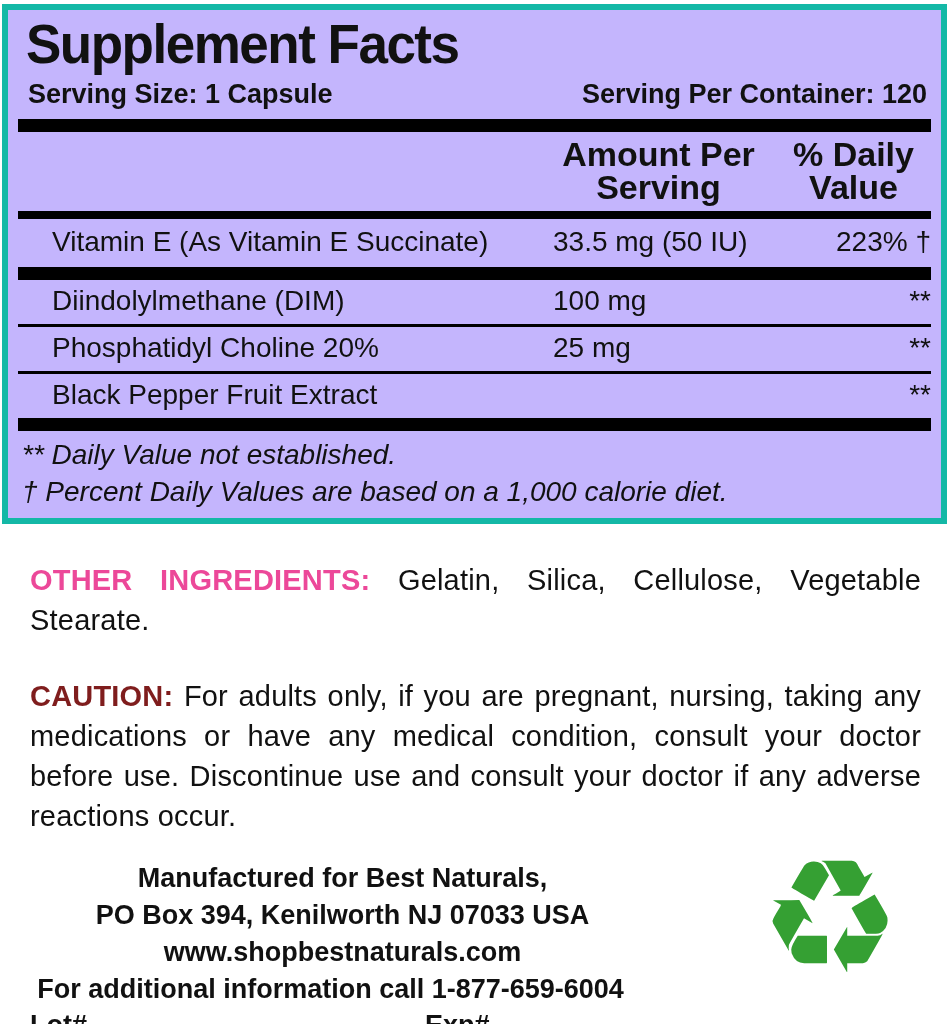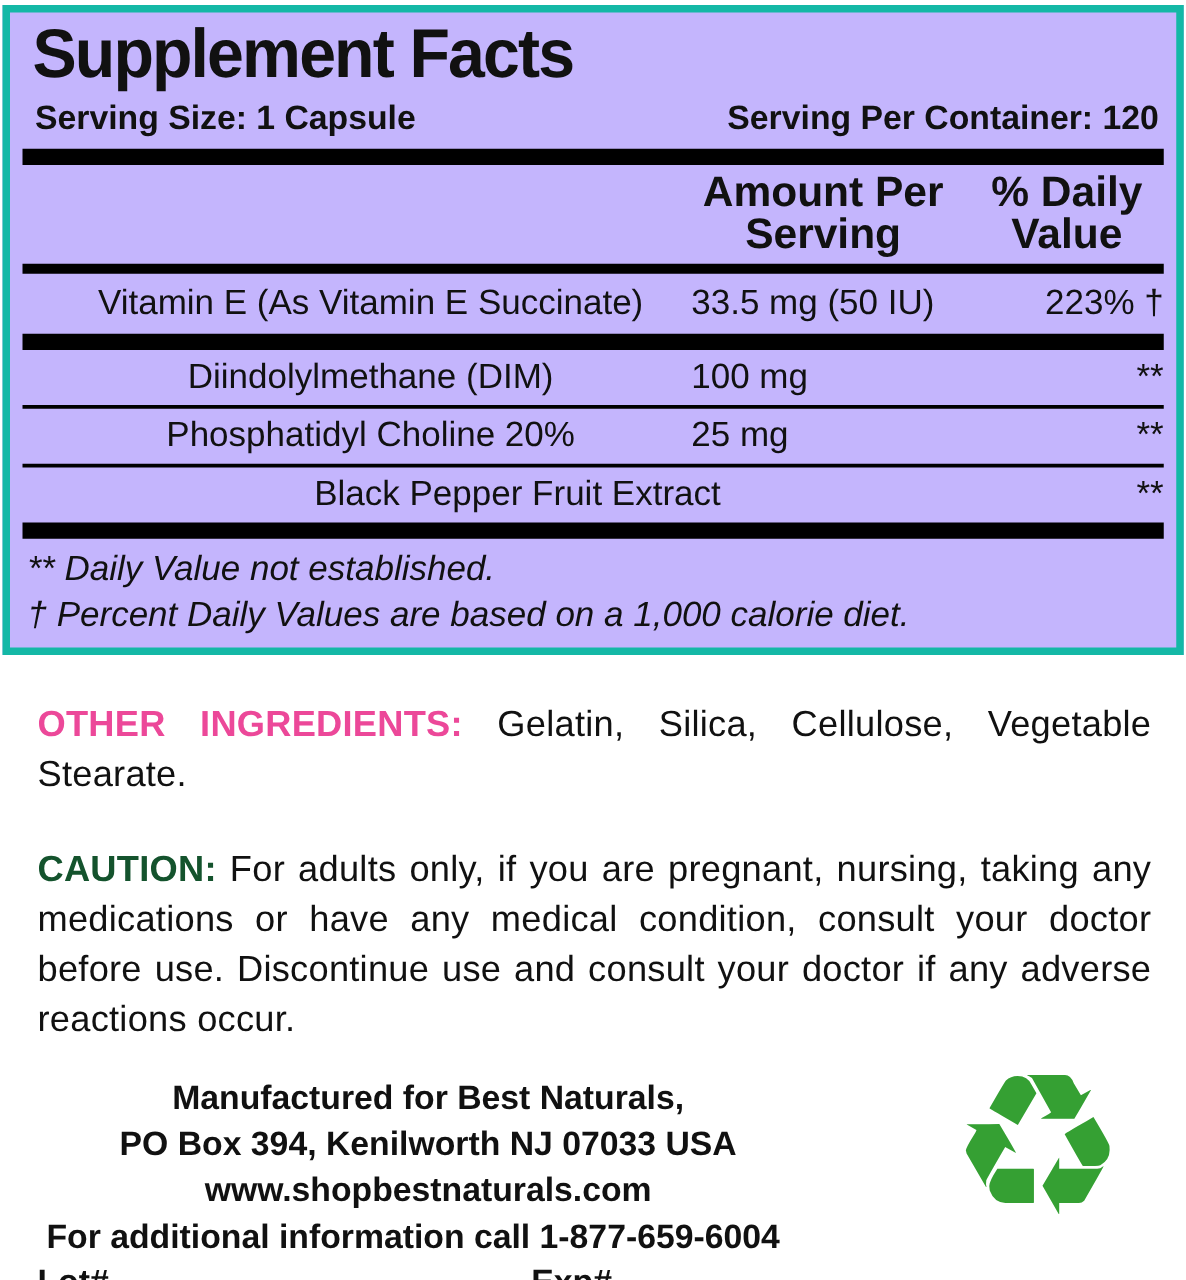--- a/index.html
+++ b/index.html
@@ -42,21 +42,21 @@
   }
   .col-amount { width:235px; text-align:center; }
   .col-dv     { width:155px; text-align:center; }
 
   .nutrient-row {
     display:flex;
     align-items:baseline;
     font-size:28px;
     padding:7px 0 9px 0;
   }
-  .nutrient-row .n-name { flex:1; padding-left:34px;text-align:center; }
+  .nutrient-row .n-name { flex:1; padding-left:34px; }
   .nutrient-row .n-amt  { width:235px; padding-left:12px; }
   .nutrient-row .n-dv   { width:155px; text-align:right; }
   .rows-group .nutrient-row { padding:5px 0 7px 0; }
   .rows-group .nutrient-row + .nutrient-row { border-top:3px solid #000; }
 
   .footnotes { font-size:28px; line-height:37px; padding:5px 4px 2px 4px;font-style:italic; }
 
   
   .para {
     margin:36px 28px 0 30px;
@@ -147,21 +147,21 @@
     <div>† Percent Daily Values are based on a 1,000 calorie diet.</div>
   </div>
 </div>
 
 <div class="para">
   <span class="para-label" style="color:#ec4899;">OTHER INGREDIENTS:</span>
   <span>Gelatin, Silica, Cellulose, Vegetable Stearate.</span>
 </div>
 
 <div class="para">
-  <span class="para-label" style="color:#14532d;">CAUTION:</span>
+  <span class="para-label" style="color:#7f1d1d;">CAUTION:</span>
   <span>For adults only, if you are pregnant, nursing, taking any medications or have any medical condition, consult your doctor before use. Discontinue use and consult your doctor if any adverse reactions occur.</span>
 </div>
 
 <div class="footer-block">
   <div>Manufactured for Best Naturals,</div>
   <div>PO Box 394, Kenilworth NJ 07033 USA</div>
   <div>www.shopbestnaturals.com</div>
   <div style="width:685px; margin-left:-12px;">For additional information call 1-877-659-6004</div>
 </div>
 

